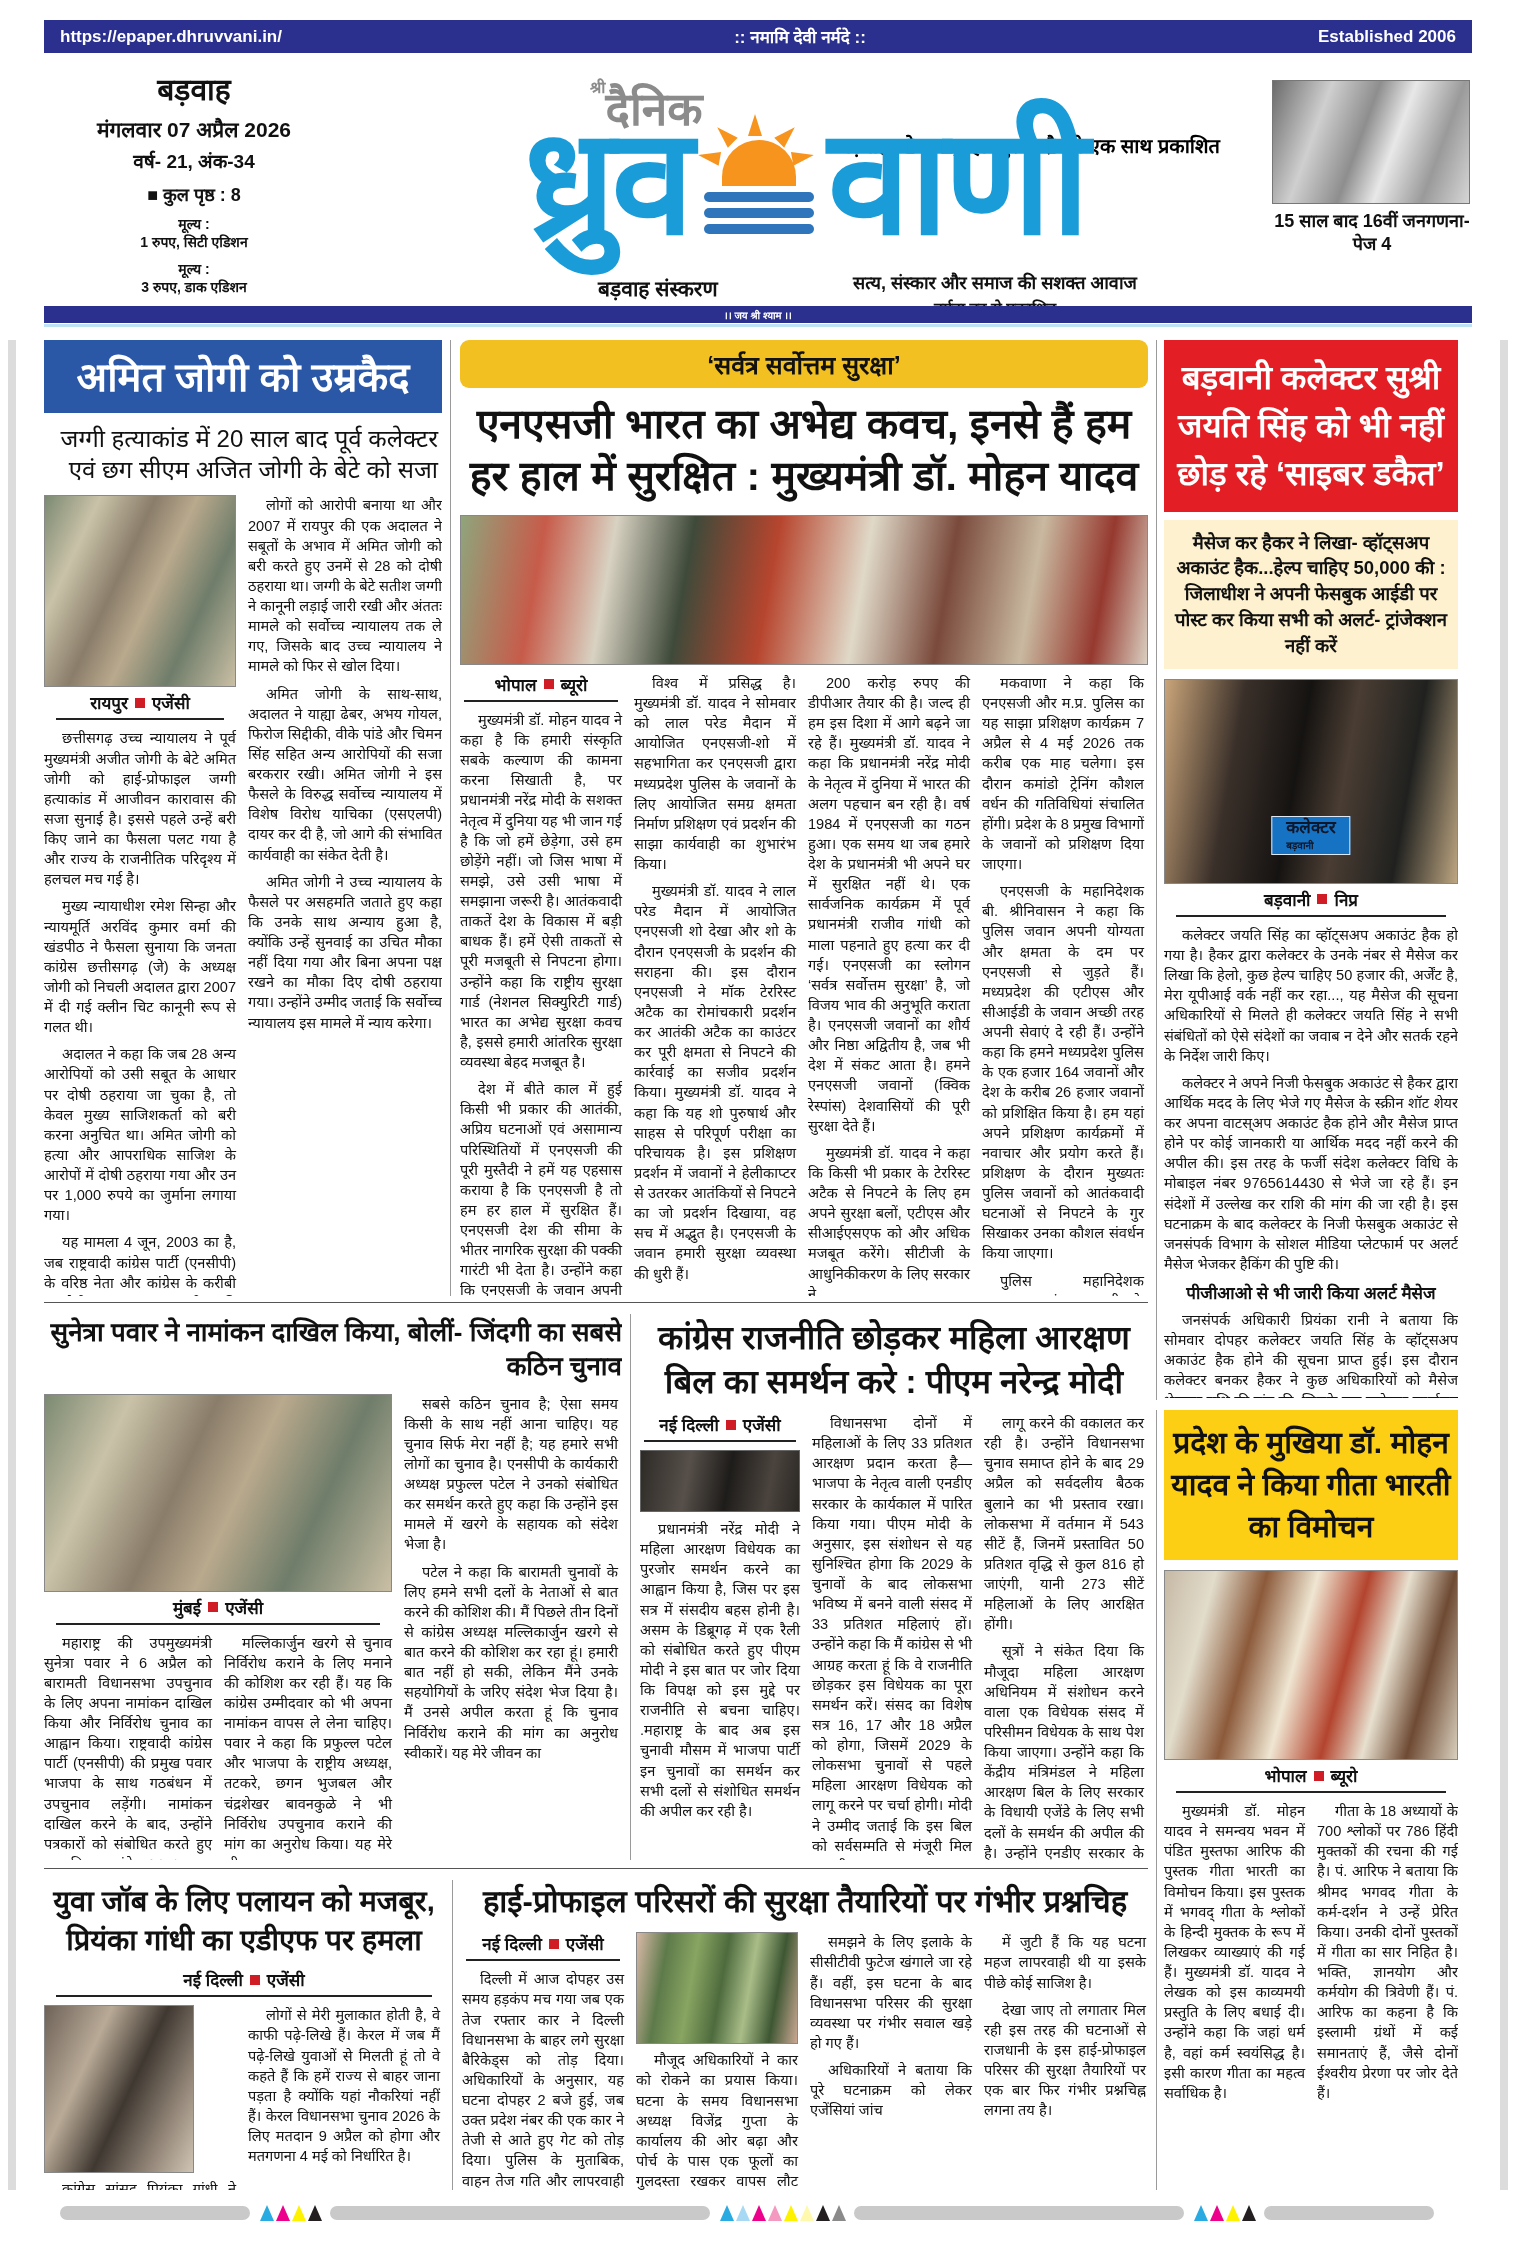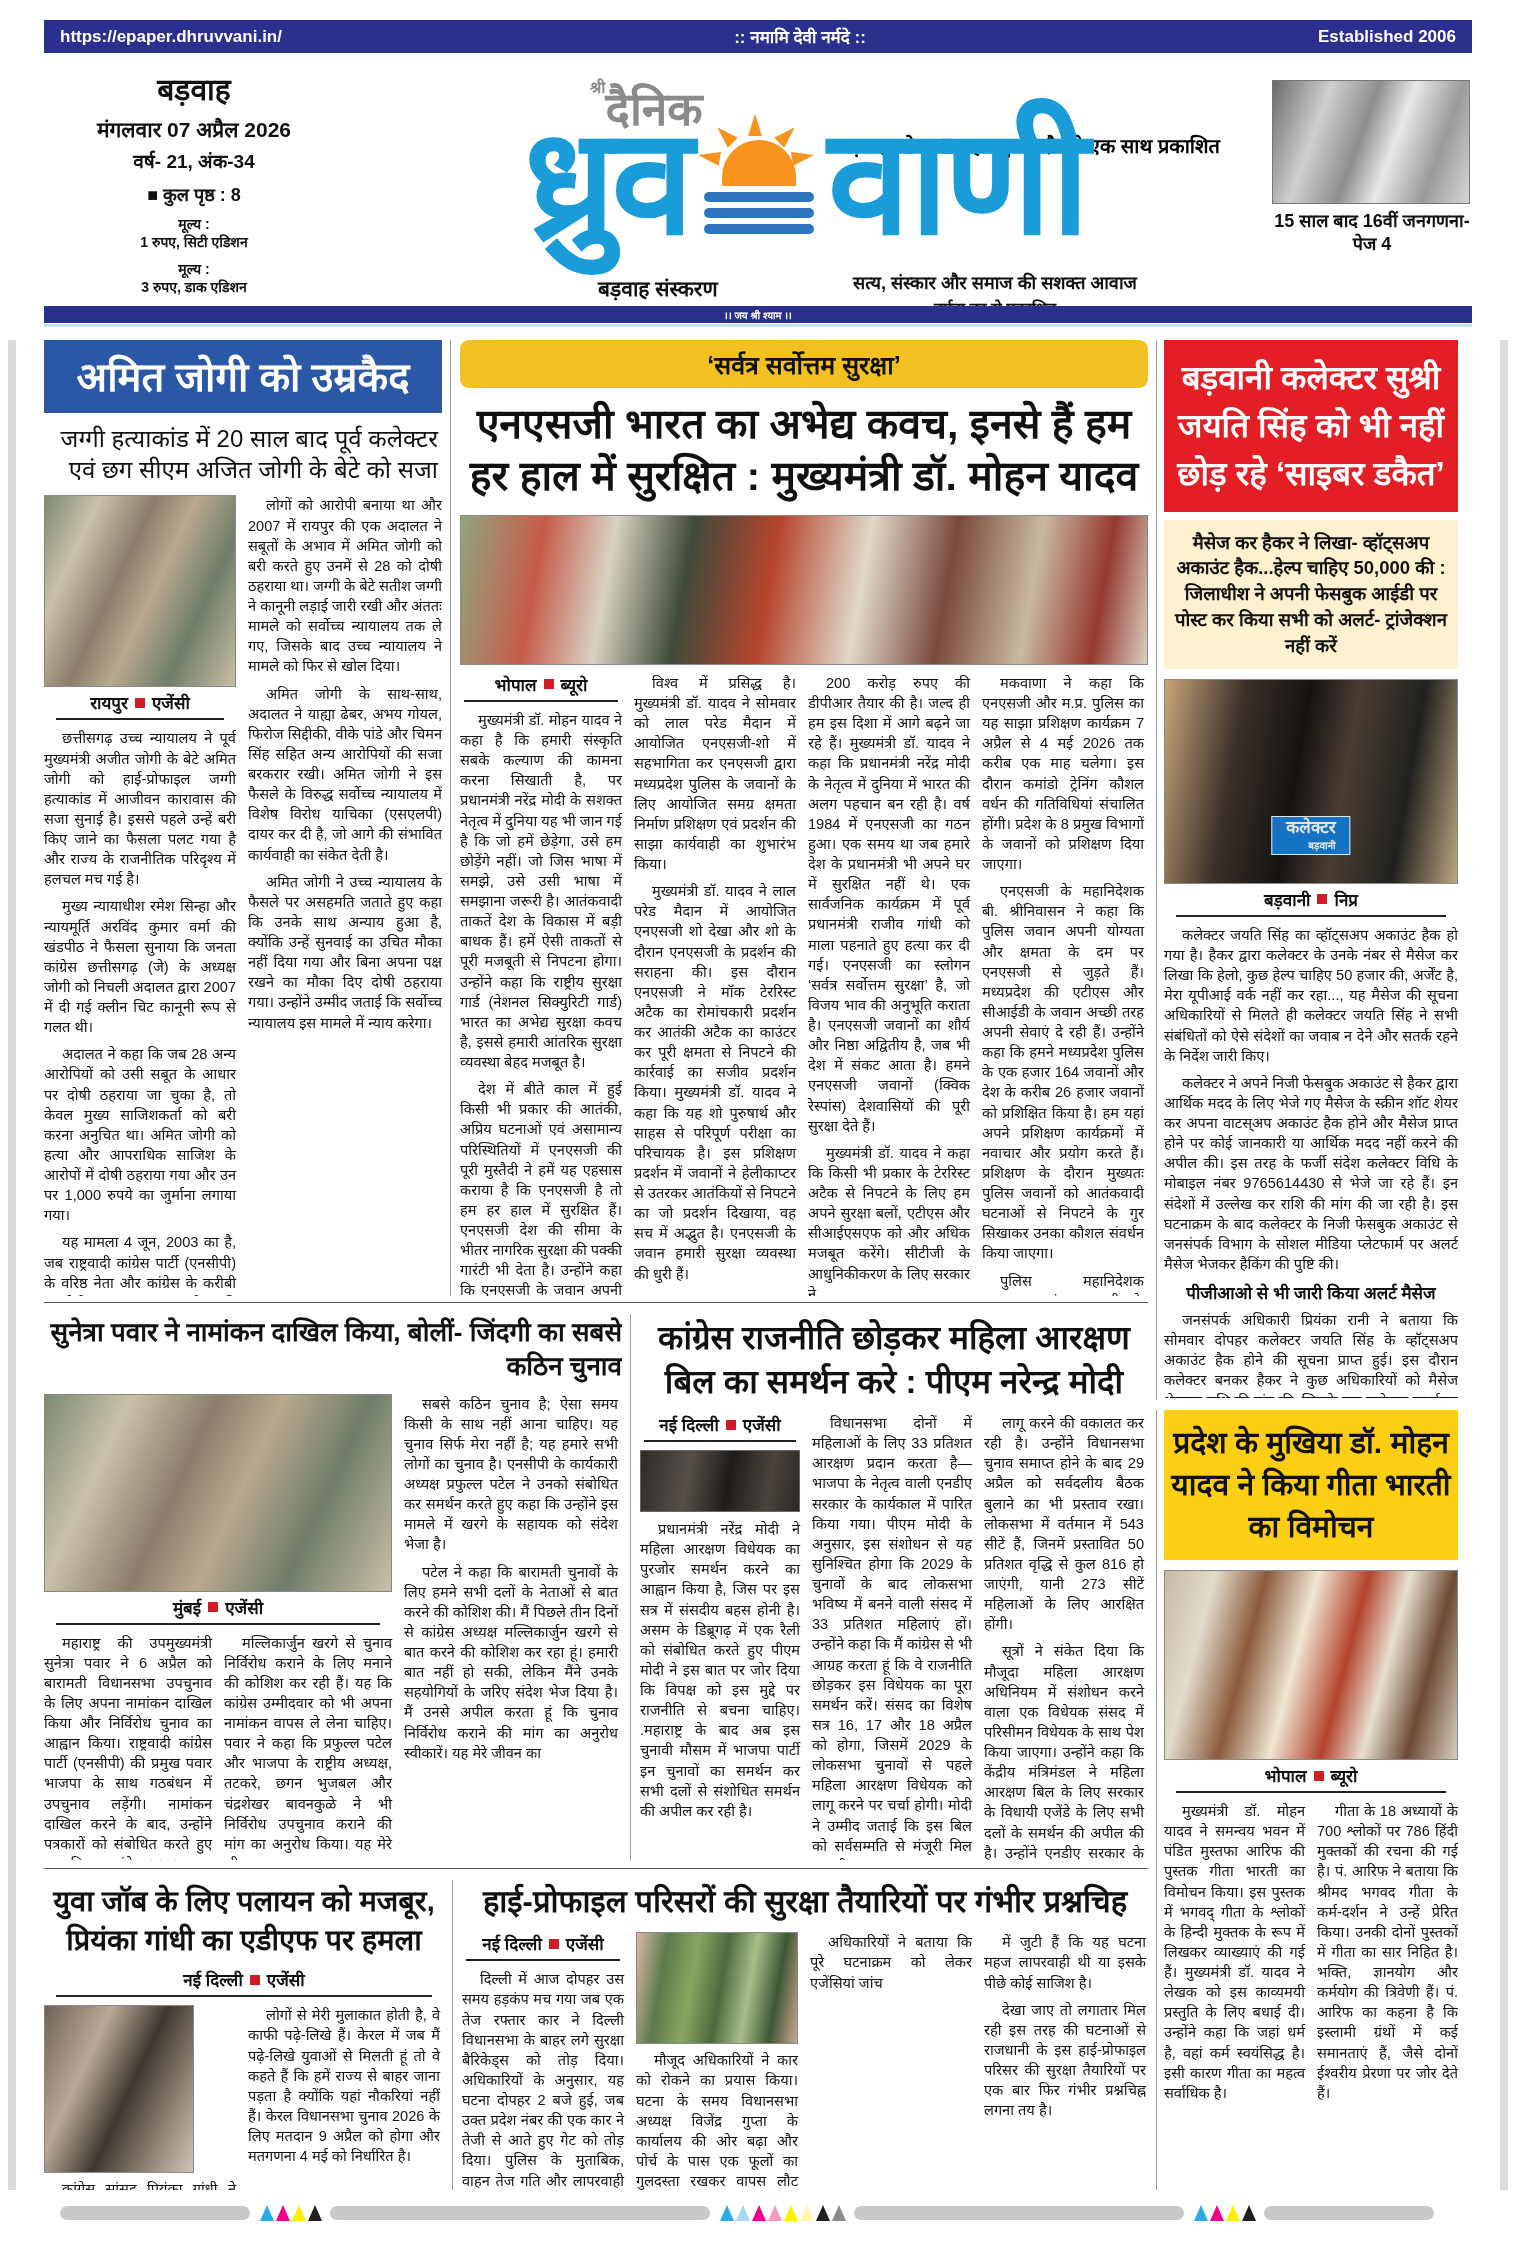--- a/index.html
+++ b/index.html
@@ -61,21 +61,21 @@
   .a2-head{font-size:41px;font-weight:800;text-align:center;line-height:1.28;margin:10px 0 12px;}
   .a2-photo{width:100%;height:150px;background:
       linear-gradient(100deg,#8fa57c 0%,#c75b4a 12%,#d8d2c2 22%,#3f4a3a 33%,#b7452e 45%,#e0d9c8 58%,#7a4a3c 70%,#c9b9a0 82%,#96392f 92%,#d9cfc0 100%);
       border:1px solid #888;box-sizing:border-box;}
   
   .a3-box{background:#e31e25;color:#fff;font-weight:800;font-size:33px;text-align:center;line-height:1.45;padding:14px 6px;}
   .a3-sub{background:#fdf1cf;font-size:18.5px;font-weight:800;text-align:center;line-height:1.4;padding:10px 8px;margin-top:8px;}
   .a3-photo{position:relative;width:100%;height:205px;margin-top:10px;border:1px solid #888;box-sizing:border-box;
       background:linear-gradient(100deg,#caa57a 0%,#3a302a 25%,#151311 45%,#4a3d33 60%,#20211f 80%,#bda581 100%);}
   .nameplate{position:absolute;left:50%;bottom:28px;transform:translateX(-50%);
-      background:#1673c4;color:#e5e5e5;text-align:right;padding:2px 14px;border:1px solid #dfe9f5;}
+      background:#1673c4;color:#0f172a;text-align:left;padding:2px 14px;border:1px solid #dfe9f5;}
   .nameplate .n1{font-size:17px;font-weight:800;line-height:1.1;}
   .nameplate .n2{font-size:10px;font-weight:700;}
   
   .a4-head{font-size:26px;font-weight:800;text-align:right;line-height:1.3;margin:2px 0 10px;}
   .a5-head{font-size:33px;font-weight:800;text-align:center;line-height:1.32;margin:2px 0 10px;}
   .a5-photo{width:100%;height:62px;background:linear-gradient(100deg,#2d2a26 0%,#57504a 30%,#1e1c1a 55%,#4b443e 80%,#2a2723 100%);
       border:1px solid #666;box-sizing:border-box;margin-bottom:7px;}
   .a6-box{background:#fccf15;font-weight:800;font-size:30px;text-align:center;line-height:1.4;padding:12px 6px;}
   .a6-photo{width:100%;height:190px;margin-top:10px;border:1px solid #888;box-sizing:border-box;
       background:linear-gradient(105deg,#c6b9a5 0%,#e2dccb 15%,#8c5a3b 30%,#efe6d2 45%,#b3442e 60%,#e8e0cf 72%,#6e4a33 85%,#d8cfbd 100%);}
@@ -351,20 +351,21 @@
             <p class="para">दिल्ली में आज दोपहर उस समय हड़कंप मच गया जब एक तेज रफ्तार कार ने दिल्ली विधानसभा के बाहर लगे सुरक्षा बैरिकेड्स को तोड़ दिया। अधिकारियों के अनुसार, यह घटना दोपहर 2 बजे हुई, जब उक्त प्रदेश नंबर की एक कार ने तेजी से आते हुए गेट को तोड़ दिया। पुलिस के मुताबिक, वाहन तेज गति और लापरवाही से चलाया जा रहा था। कुछ ही मिनटों में सुरक्षाकर्मियों ने चालक को काबू कर लिया।</p>
           </div>
       </div>
       <div style="width:162px;">
         <div class="a8-photo"></div>
         <div>
             <p class="para">मौजूद अधिकारियों ने कार को रोकने का प्रयास किया। घटना के समय विधानसभा अध्यक्ष विजेंद्र गुप्ता के कार्यालय की ओर बढ़ा और पोर्च के पास एक फूलों का गुलदस्ता रखकर वापस लौट गया। इस दौरान शुरुआती जांच में मामले को सुलझाने के प्रयास किए गए। चालक की सुरक्षा व्यवस्था पर कई सवाल खड़े हो गए हैं।</p>
           </div>
       </div>
       <div style="width:162px;">
+          <p class="para">समझने के लिए इलाके के सीसीटीवी फुटेज खंगाले जा रहे हैं। वहीं, इस घटना के बाद विधानसभा परिसर की सुरक्षा व्यवस्था पर गंभीर सवाल खड़े हो गए हैं।</p>
           <p class="para">अधिकारियों ने बताया कि पूरे घटनाक्रम को लेकर एजेंसियां जांच</p>
         </div>
       <div style="width:162px;">
           <p class="para">में जुटी हैं कि यह घटना महज लापरवाही थी या इसके पीछे कोई साजिश है।</p>
           <p class="para">देखा जाए तो लगातार मिल रही इस तरह की घटनाओं से राजधानी के इस हाई-प्रोफाइल परिसर की सुरक्षा तैयारियों पर एक बार फिर गंभीर प्रश्नचिह्न लगना तय है।</p>
         </div>
     </div>
   </div>
 
   <div class="footer">

